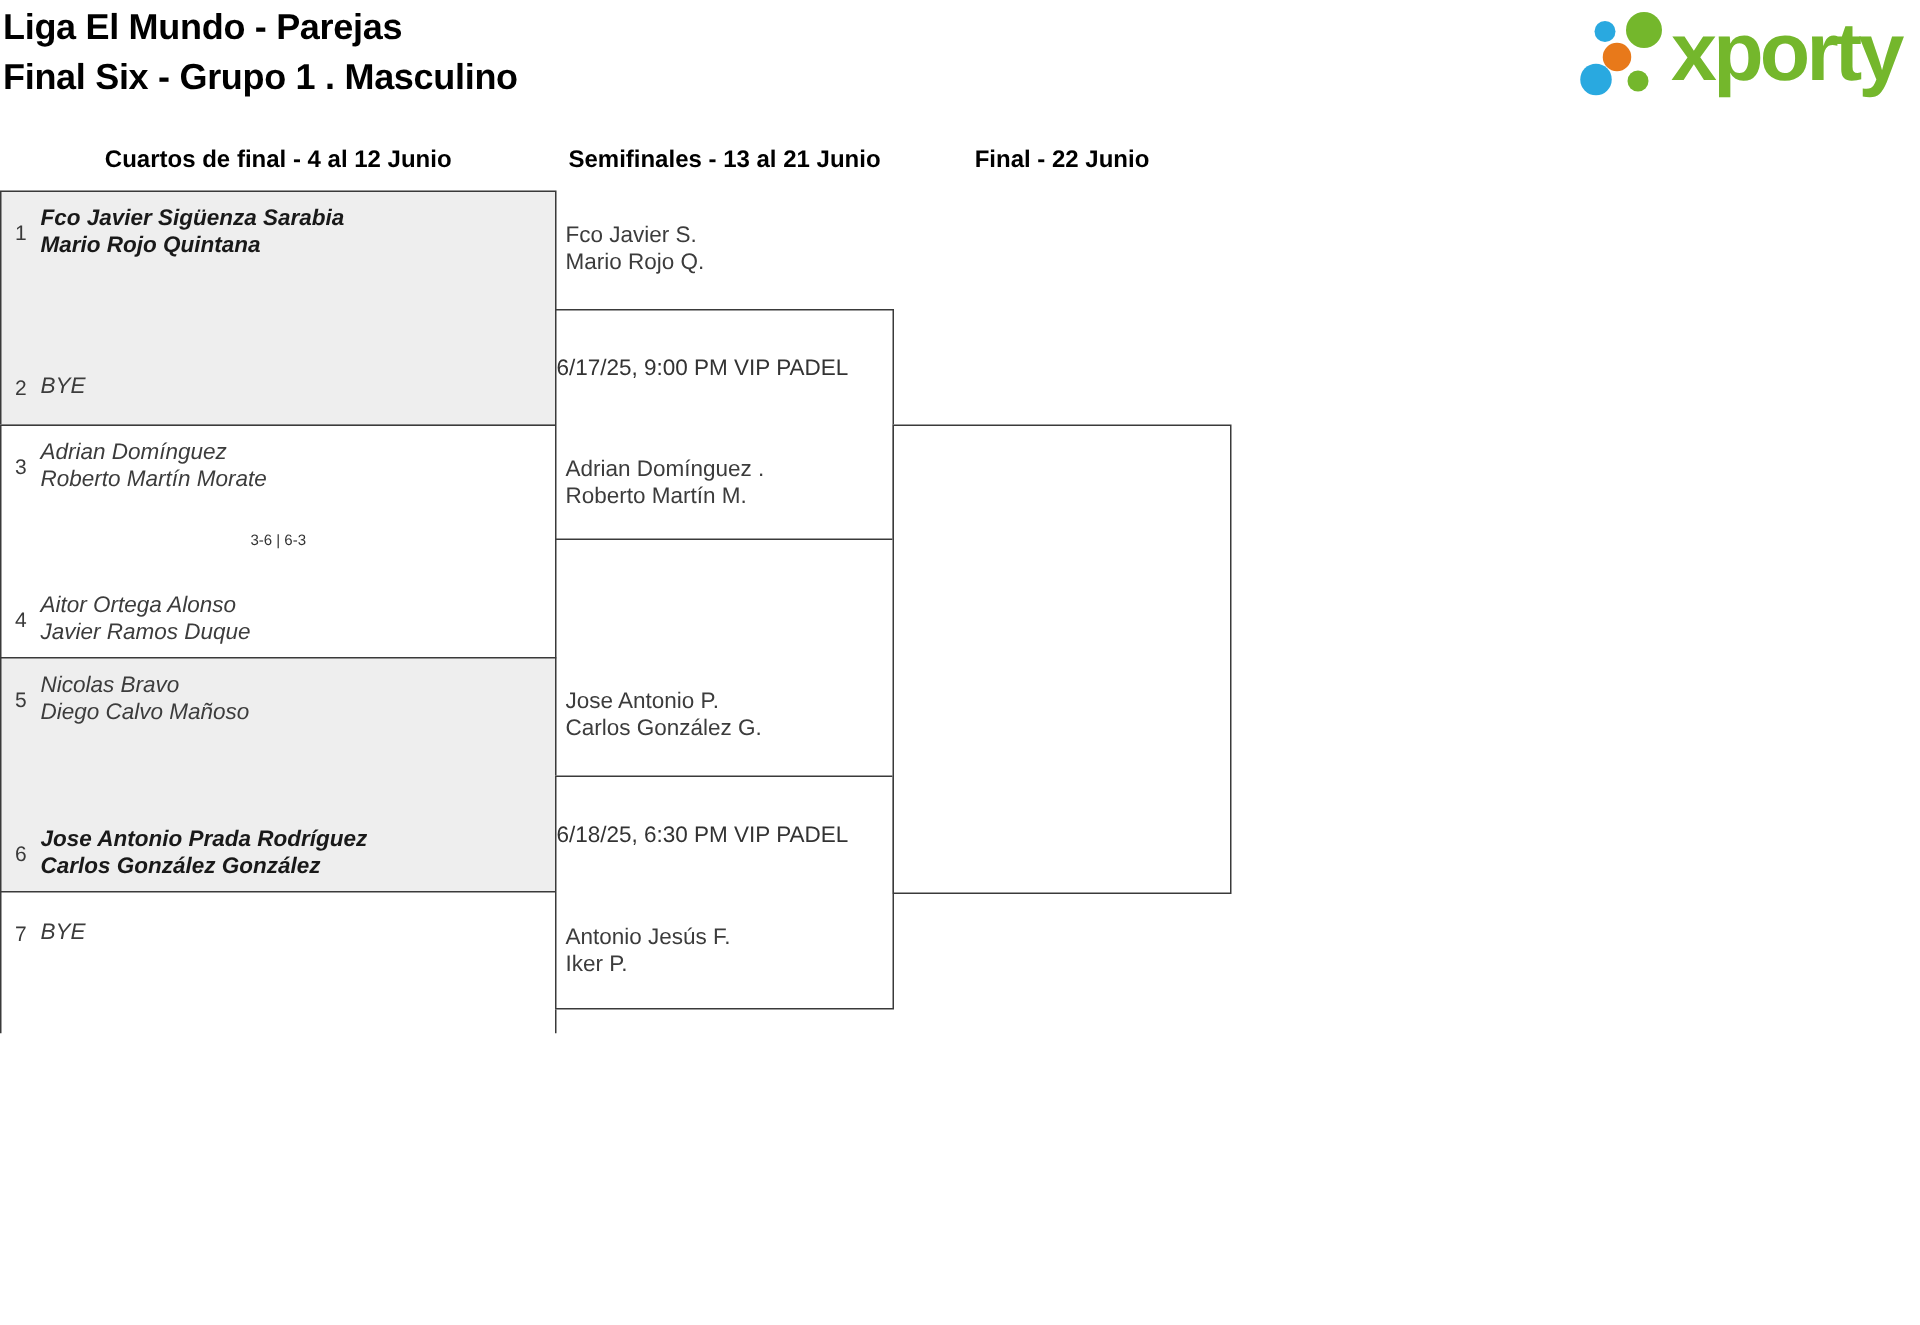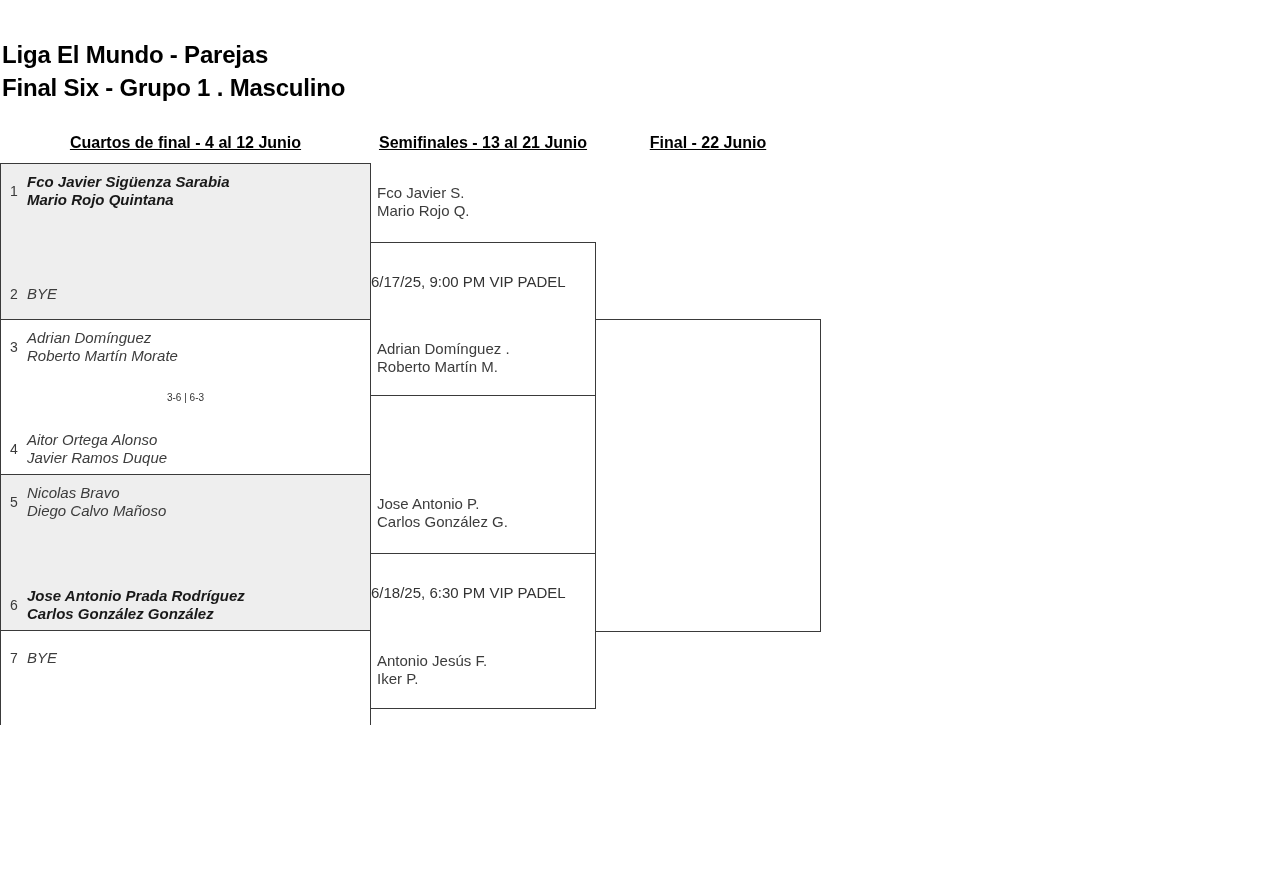--- a/index.html
+++ b/index.html
@@ -1,28 +1,28 @@
 <!DOCTYPE html>
 <html><head>
 <meta charset="utf-8">
 <style>
   html,body{margin:0;padding:0;background:#fff;}
   .page{
     position:relative;width:1280px;height:689px;background:#fff;overflow:hidden;
-    font-family:"Liberation Sans",sans-serif;color:#333;margin-top:36px;
+    font-family:"Liberation Sans",sans-serif;color:#333;
   }
   
   .title-block{position:absolute;left:2px;top:2px;}
   .title-line{font-size:24px;font-weight:700;line-height:33px;color:#000;letter-spacing:-0.2px;}
   
   .logo{position:absolute;left:1046px;top:3px;display:flex;align-items:flex-start;text-decoration:none;cursor:pointer;}
   .logo-dots{display:block;}
   .logo-text{font-size:55px;line-height:60px;font-weight:800;letter-spacing:-2.5px;color:#74b72c;margin-left:2px;margin-top:1px;}
   
-  .round-header{position:absolute;top:98px;font-size:16px;font-weight:700;color:#000;text-align:center;white-space:nowrap;text-decoration:underline;}
+  .round-header{position:absolute;top:98px;font-size:16px;font-weight:700;color:#000;text-align:center;white-space:nowrap;}
   .rh-qf{left:0;width:371px;}
   .rh-sf{left:370px;width:226px;}
   .rh-f{left:595px;width:226px;}
   
   .qf-box{position:absolute;left:0;width:371px;border:1px solid #3a3a3a;box-sizing:border-box;background:#fff;}
   .qf-box.alt{background:#eeeeee;}
   .slot{position:absolute;left:0;right:0;height:36px;display:flex;align-items:center;}
   .slot-top{top:9px;}
   .slot-bottom{bottom:7px;}
   .seed{flex:0 0 17px;margin-left:9px;font-size:14px;color:#3a3a3a;}
@@ -40,20 +40,30 @@
 </head>
 <body>
 
 <div class="page">
 
   <div class="title-block">
     <div class="title-line">Liga El Mundo - Parejas</div>
     <div class="title-line">Final Six - Grupo 1 . Masculino</div>
   </div>
 
+  <a class="logo">
+    <svg class="logo-dots" width="66" height="64" viewBox="0 0 66 64">
+      <circle cx="24" cy="18" r="7" fill="#29a9e0"></circle>
+      <circle cx="50" cy="17" r="12" fill="#74b72c"></circle>
+      <circle cx="32" cy="35" r="9.5" fill="#e8791a"></circle>
+      <circle cx="18" cy="50" r="10.5" fill="#29a9e0"></circle>
+      <circle cx="46" cy="51" r="7" fill="#74b72c"></circle>
+    </svg>
+    <span class="logo-text">xporty</span>
+  </a>
 
   <div class="round-header rh-qf">Cuartos de final - 4 al 12 Junio</div>
   <div class="round-header rh-sf">Semifinales - 13 al 21 Junio</div>
   <div class="round-header rh-f">Final - 22 Junio</div>
 
   <div class="qf-box alt" style="top:127px;height:157px;">
     <div class="slot slot-top">
       <span class="seed">1</span>
       <span class="names winner">
         <span class="pline">Fco Javier Sigüenza Sarabia</span>

